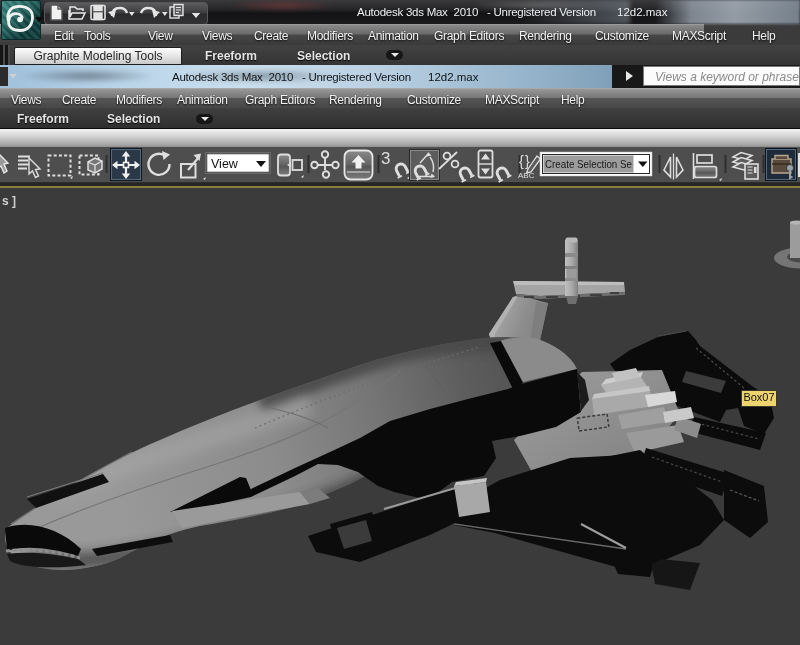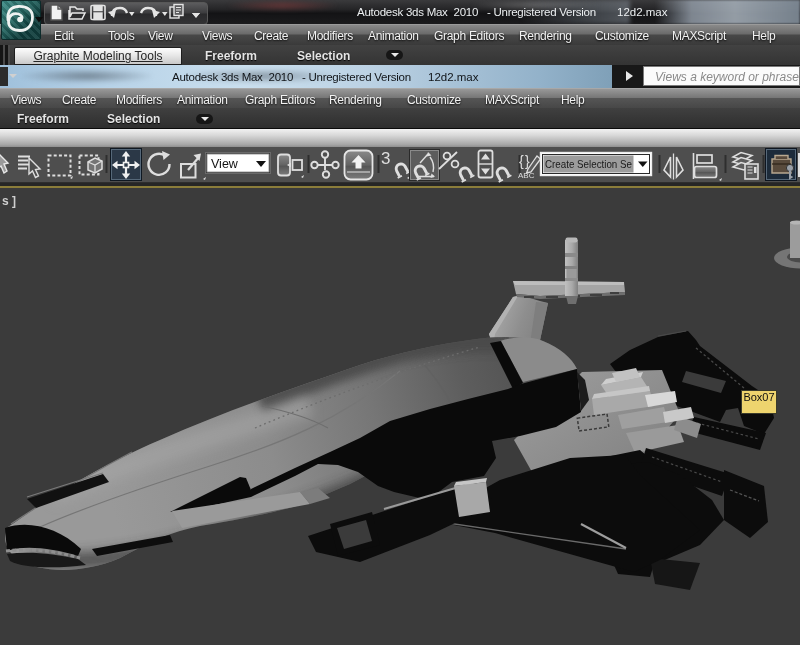--- a/index.html
+++ b/index.html
@@ -27,33 +27,33 @@
     background:linear-gradient(#5c5c5e 0%,#3c3c3e 48%,#2a2a2c 52%,#333335 100%);}
 
   
   #logo{left:1px;top:0;width:38px;height:38px;z-index:30;
     background:
       repeating-linear-gradient(45deg,rgba(255,255,255,.07) 0 3px,rgba(0,0,0,.12) 3px 6px),
       linear-gradient(135deg,#3e8d88 0%,#2a6d68 35%,#0e3d3c 70%,#123f3e 100%);
     border:1px solid #0c2a2a;border-radius:2px;}
 
   
-  #mb1{left:0;top:24px;width:800px;height:21px;
+  #mb1{left:0;top:24px;width:704px;height:21px;
     background:linear-gradient(#8a8a8a 0%,#6a6a6a 45%,#484848 50%,#3a3a3a 100%);
     border-top:1px solid #9a9a9a;box-sizing:border-box;}
   .mitem{position:absolute;top:4px;font-size:12px;letter-spacing:-.3px;color:#f2f2f2;text-shadow:0 1px 2px rgba(0,0,0,.9);}
 
   
   #rt1{left:0;top:45px;width:800px;height:20px;background:linear-gradient(#424242,#343434);}
   #rt1 .grip{left:0;top:0;width:10px;height:20px;
      background:repeating-linear-gradient(90deg,#151515 0 3px,#4a4a4a 3px 5px);}
   .activetab{position:absolute;left:14px;top:2px;width:168px;height:18px;
     background:linear-gradient(#fdfdfd 0%,#e8e8e8 45%,#c9c9c9 100%);
     border-radius:2px 2px 0 0;border:1px solid #1e1e1e;box-sizing:border-box;
-    color:#262626;font-size:12px;text-align:center;line-height:16px;text-decoration:underline;}
+    color:#262626;font-size:12px;text-align:center;line-height:16px;}
   .tabtext{position:absolute;top:4px;font-size:12px;color:#e4e4e4;font-weight:bold;text-shadow:0 1px 1px #000;}
   .tabpill{position:absolute;width:17px;height:10px;border-radius:5px;background:#161616;}
   .tabpill:after{content:"";position:absolute;left:5px;top:3px;
     border-left:4px solid transparent;border-right:4px solid transparent;border-top:4px solid #e8e8e8;}
 
   
   #tb2{left:0;top:65px;width:800px;height:23px;background:#181818;}
   #tb2 .blue{left:0;top:0;width:612px;height:23px;
     background:linear-gradient(90deg,#9fc0db 0%,#b8d3e8 18%,#cadfee 40%,#bcd2e4 60%,#93b2ca 88%,#7fa0b8 100%);}
   #tb2 .bsm1{left:22px;top:4px;width:130px;height:14px;border-radius:7px;
@@ -86,21 +86,21 @@
   
   #tbar{left:0;top:147px;width:800px;height:36px;background:#4e4e4e;border-bottom:1px solid #2e2e2e;box-sizing:border-box;}
   #darkline{left:0;top:183px;width:800px;height:3px;background:#262626;}
   #olive{left:0;top:186px;width:800px;height:2px;background:#8b7d3a;}
 
   
   #vp{left:0;top:188px;width:800px;height:457px;background:#3b3b3b;}
   #vplabel{left:2px;top:6px;color:#cfcfcf;font-size:12px;font-weight:bold;}
 
   
-  #tip{left:741px;top:390px;width:36px;height:24px;background:#eed46e;border:1px solid #3a3a2a;
+  #tip{left:741px;top:390px;width:36px;height:17px;background:#eed46e;border:1px solid #3a3a2a;
     box-sizing:border-box;color:#111;font-size:11px;line-height:13px;text-align:center;z-index:40;}
 </style>
 </head>
 <body>
 <div id="stage">
 
   <div id="tb1" class="abs">
     <div class="abs smudge1"></div>
     <div class="abs smudge2"></div>
     <div class="abs smudge3"></div>
@@ -141,21 +141,21 @@
   <svg class="abs" style="left:1px;top:0;z-index:31;" width="44" height="38" viewBox="0 0 44 38">
     <g fill="none" stroke="#eef2f1" stroke-width="2.8" stroke-linecap="round">
       <path d="M7,20 C6,11 10,7 17,6.5 C26,6 31.5,10 31.5,17 C31.5,25 27,30.5 19,30.5 C12,30.5 7.5,27 7.5,21.5 C7.5,15 13,12.5 17.5,14 C21,15.2 22,18 20.5,20"></path>
     </g>
     <circle cx="19" cy="19.5" r="2.8" fill="#eef2f1"></circle>
     <path d="M34,17 l8,0 l-4,5.5 z" fill="#0b0b0b"></path>
   </svg>
 
   <div id="mb1" class="abs">
     <div class="mitem" style="left:54px">Edit</div>
-    <div class="mitem" style="left:108px">Tools</div>
+    <div class="mitem" style="left:84px">Tools</div>
     <div class="mitem" style="left:148px">View</div>
     <div class="mitem" style="left:202px">Views</div>
     <div class="mitem" style="left:254px">Create</div>
     <div class="mitem" style="left:307px">Modifiers</div>
     <div class="mitem" style="left:368px">Animation</div>
     <div class="mitem" style="left:434px">Graph Editors</div>
     <div class="mitem" style="left:519px">Rendering</div>
     <div class="mitem" style="left:595px">Customize</div>
     <div class="mitem" style="left:672px">MAXScript</div>
     <div class="mitem" style="left:752px">Help</div>

